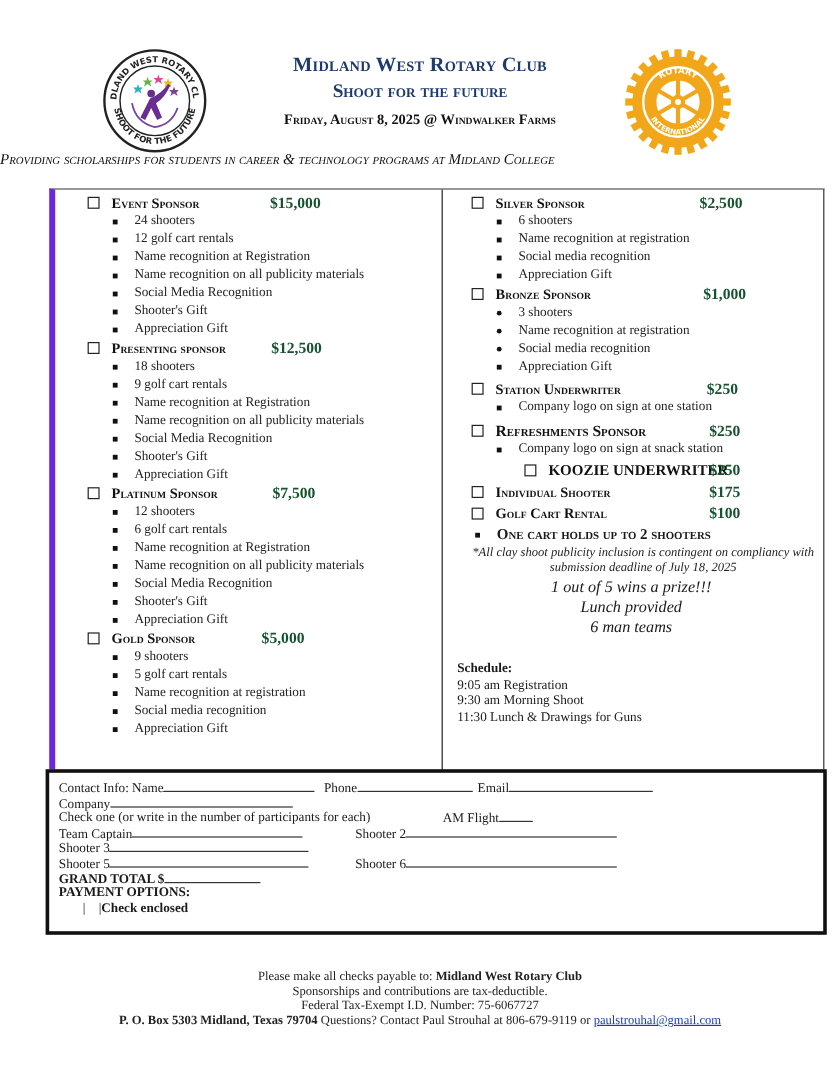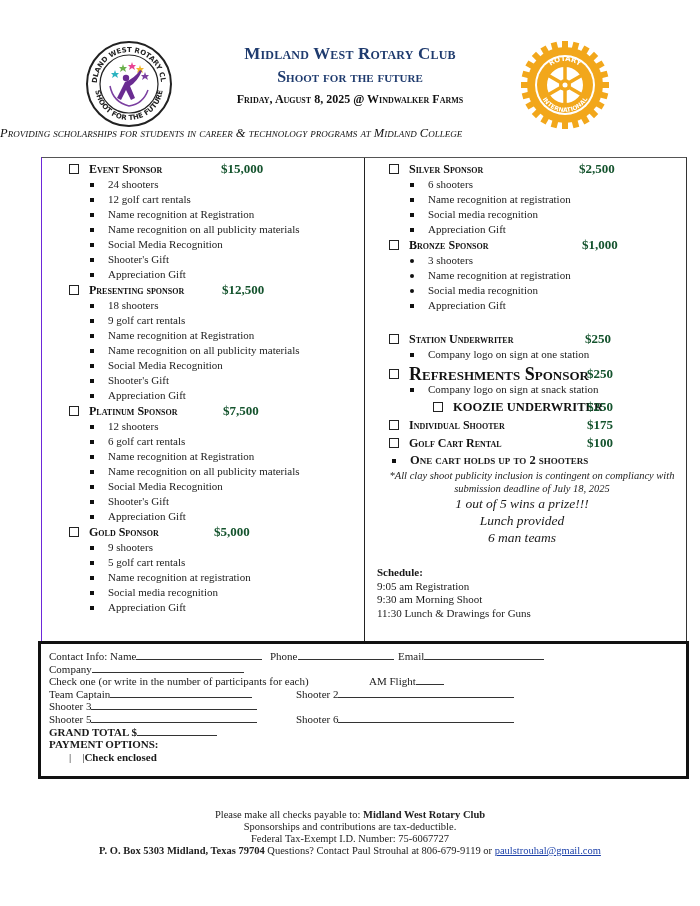--- a/index.html
+++ b/index.html
@@ -9,21 +9,21 @@
     .logo-left { position: absolute; left: 85px; top: 40px; width: 88px; height: 88px; }
     .logo-right { position: absolute; left: 520px; top: 40px; width: 90px; height: 90px; }
 
     .title-block { position: absolute; left: 180px; top: 43px; width: 340px; text-align: center; }
     .title1 { color: #1f3b6e; font-weight: bold; font-size: 17px; font-variant: small-caps; letter-spacing: 0.2px; line-height: 22px; }
     .title2 { color: #1f3b6e; font-weight: bold; font-size: 16px; font-variant: small-caps; line-height: 24px; }
     .title3 { color: #111; font-weight: bold; font-size: 12px; font-variant: small-caps; line-height: 20px; }
 
     .tagline { position: absolute; left: 0; top: 126px; width: 700px; font-style: italic; font-size: 12.5px; font-variant: small-caps; color: #111; }
 
-    .main-box { position: absolute; left: 41px; top: 157px; width: 646px; height: 484px; border-top: 1px solid #555; border-left: 1px solid #6d28d9; border-right: 1px solid #333; }
+    .main-box { position: absolute; left: 41px; top: 157px; width: 646px; height: 484px; border-top: 1px solid #555; border-left: 5px solid #6d28d9; border-right: 1px solid #333; }
     .divider { position: absolute; left: 322px; top: 0; width: 1px; height: 484px; background: #222; }
 
     .col { position: absolute; top: 3px; }
     .col-left { left: 27px; width: 290px; }
     .col-right { left: 347px; width: 290px; }
 
     .tier { display: flex; align-items: center; height: 16px; margin-top: 0; }
     .checkbox { width: 10px; height: 10px; border: 1.5px solid #222; flex: none; margin-right: 10px; background: #fff; }
     .tier-name { font-weight: bold; font-variant: small-caps; font-size: 12px; color: #111; }
     .tier-price { font-weight: bold; font-size: 13px; color: #14532d; position: absolute; }
@@ -332,38 +332,38 @@
       <li>
           <span class="bullet round"></span>
           <span>Social media recognition</span>
         </li>
       <li>
           <span class="bullet"></span>
           <span>Appreciation Gift</span>
         </li>
     </ul>
 
-    <div class="tier-row" style="margin-top:18px;text-align:right;">
+    <div class="tier-row" style="margin-top:3px;text-align:right;">
       <div class="tier">
         <span class="checkbox"></span>
         <span class="tier-name">Station Underwriter</span>
       </div>
       <span class="tier-price" style="left:196px;top:0;">$250</span>
     </div>
     <ul class="benefits">
       <li>
           <span class="bullet"></span>
           <span>Company logo on sign at one station</span>
         </li>
     </ul>
 
     <div class="tier-row" style="margin-top:4px;">
       <div class="tier">
         <span class="checkbox"></span>
-        <span class="tier-name" style="font-size:18px;">Refreshments Sponsor</span>
+        <span class="tier-name" style="font-size:13px;">Refreshments Sponsor</span>
       </div>
       <span class="tier-price" style="left:198px;top:0;">$250</span>
     </div>
     <ul class="benefits">
       <li>
           <span class="bullet"></span>
           <span>Company logo on sign at snack station</span>
         </li>
     </ul>
 

